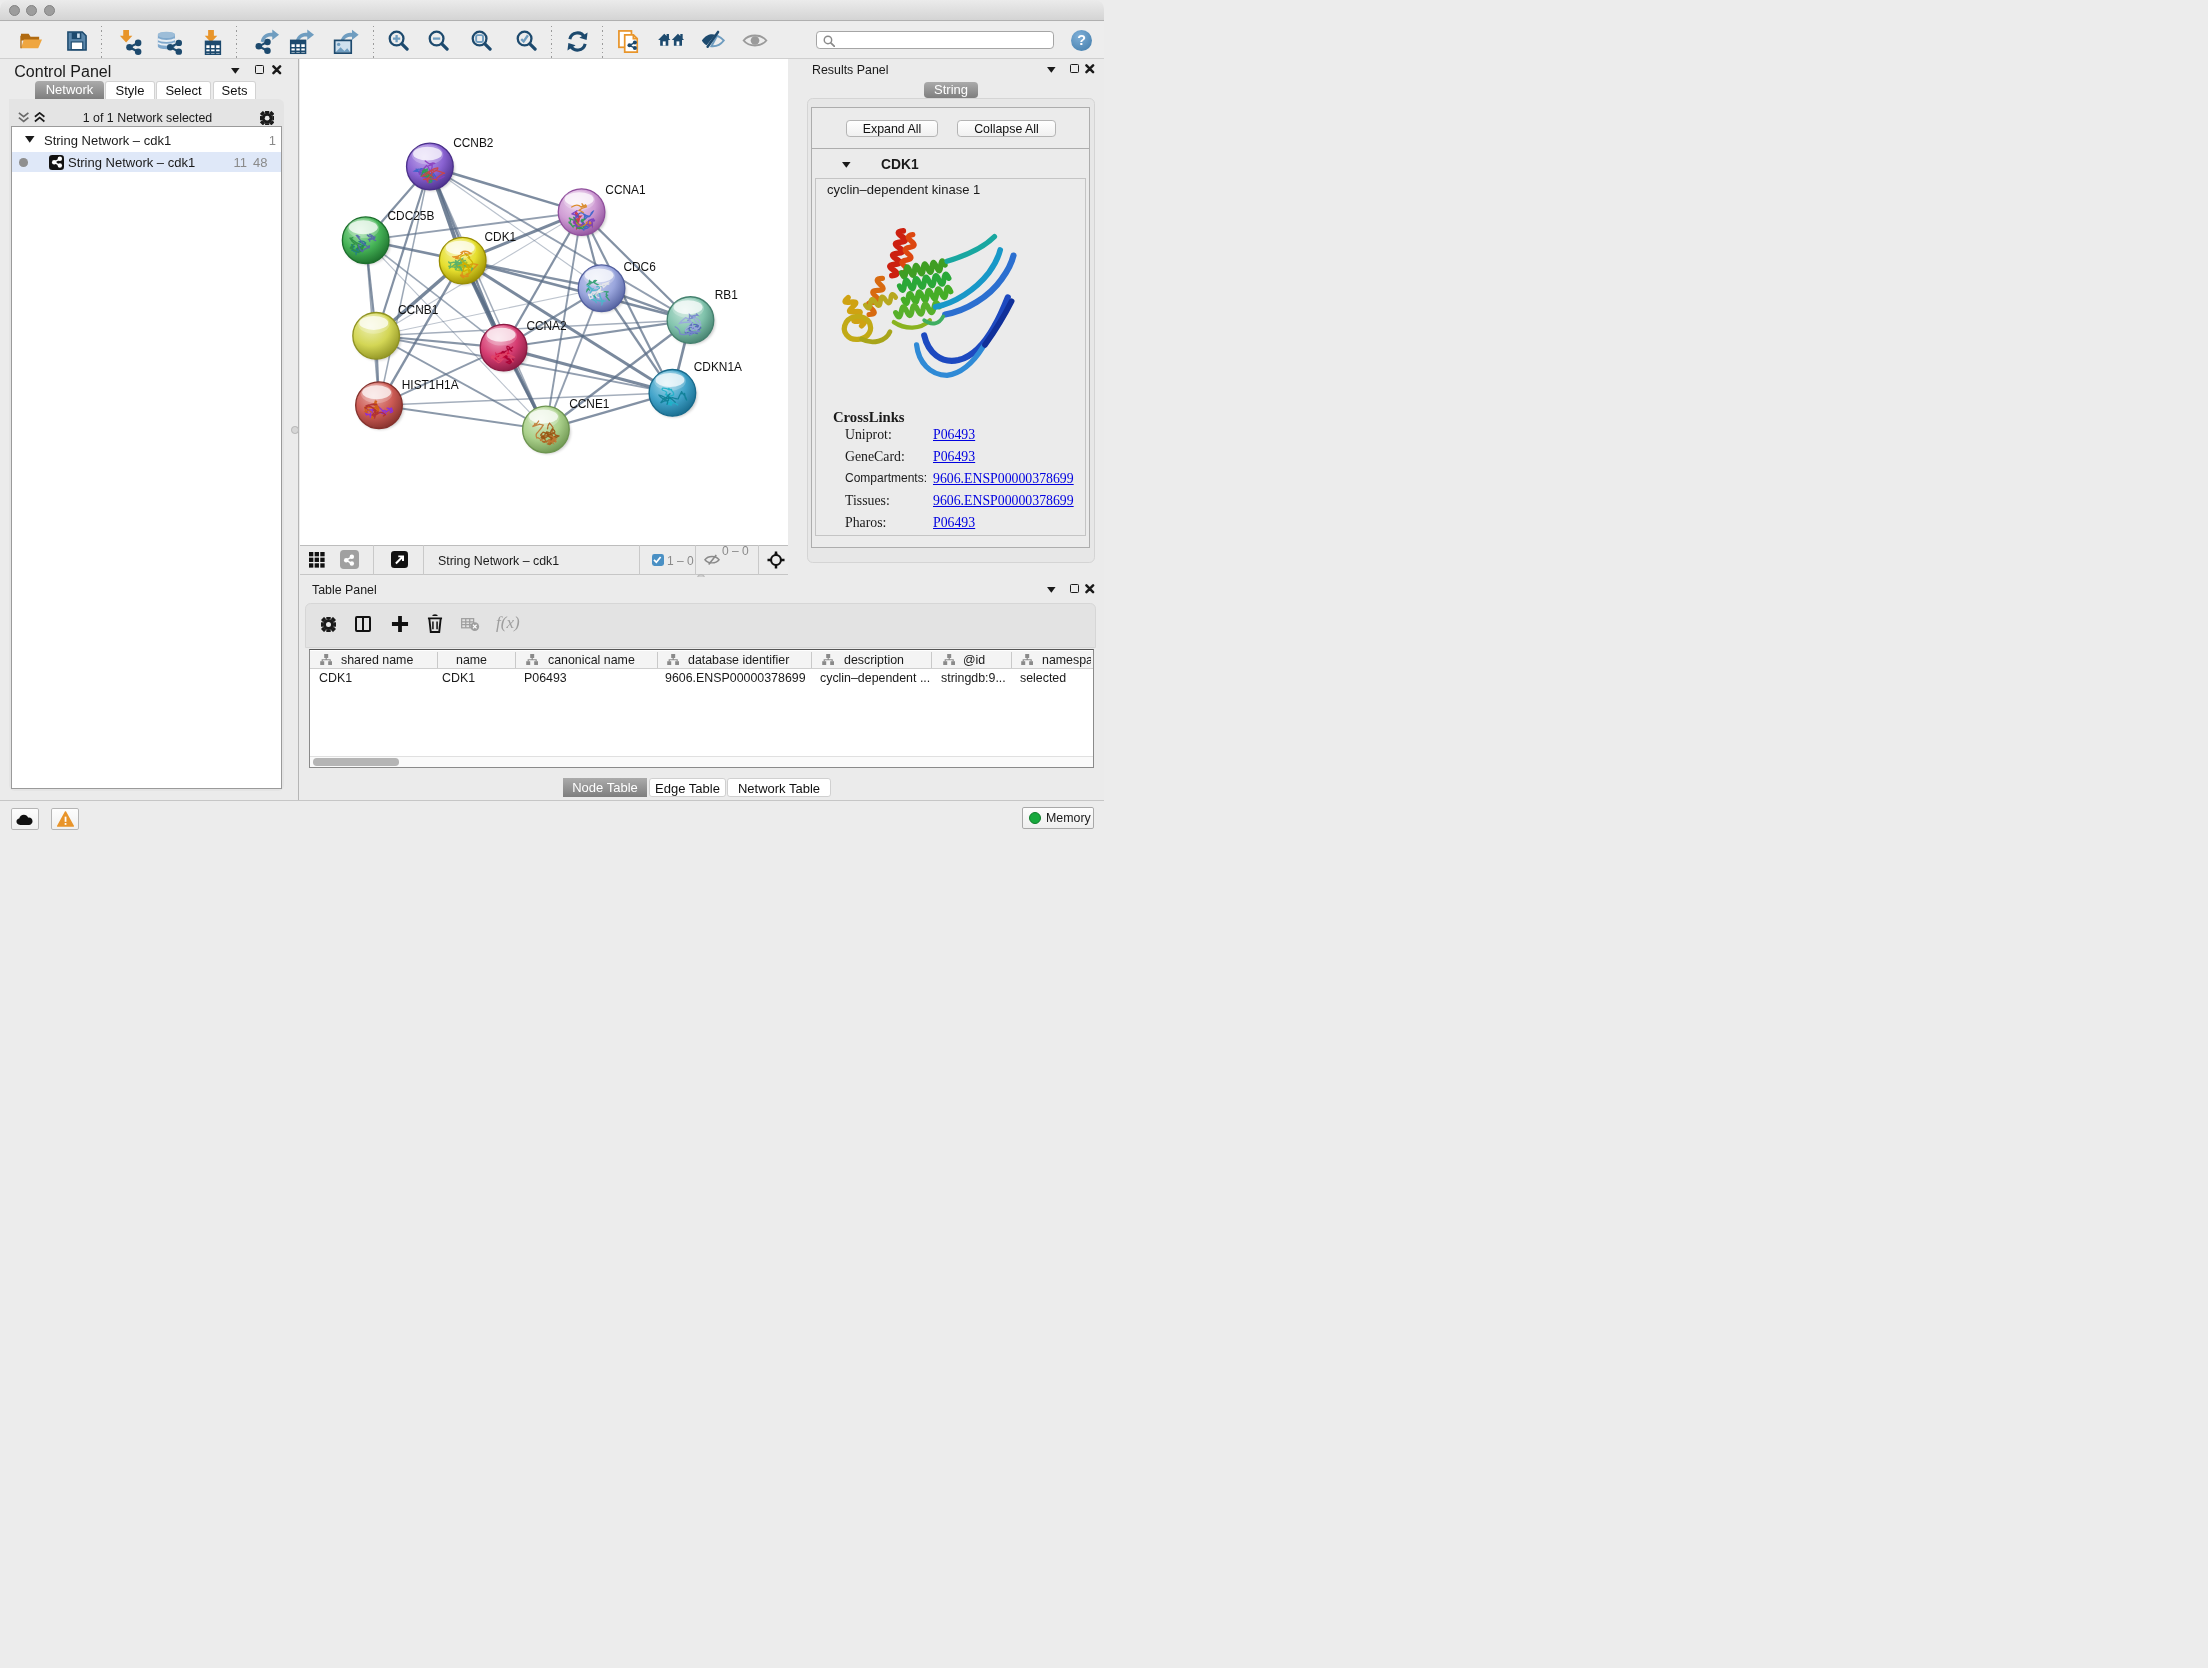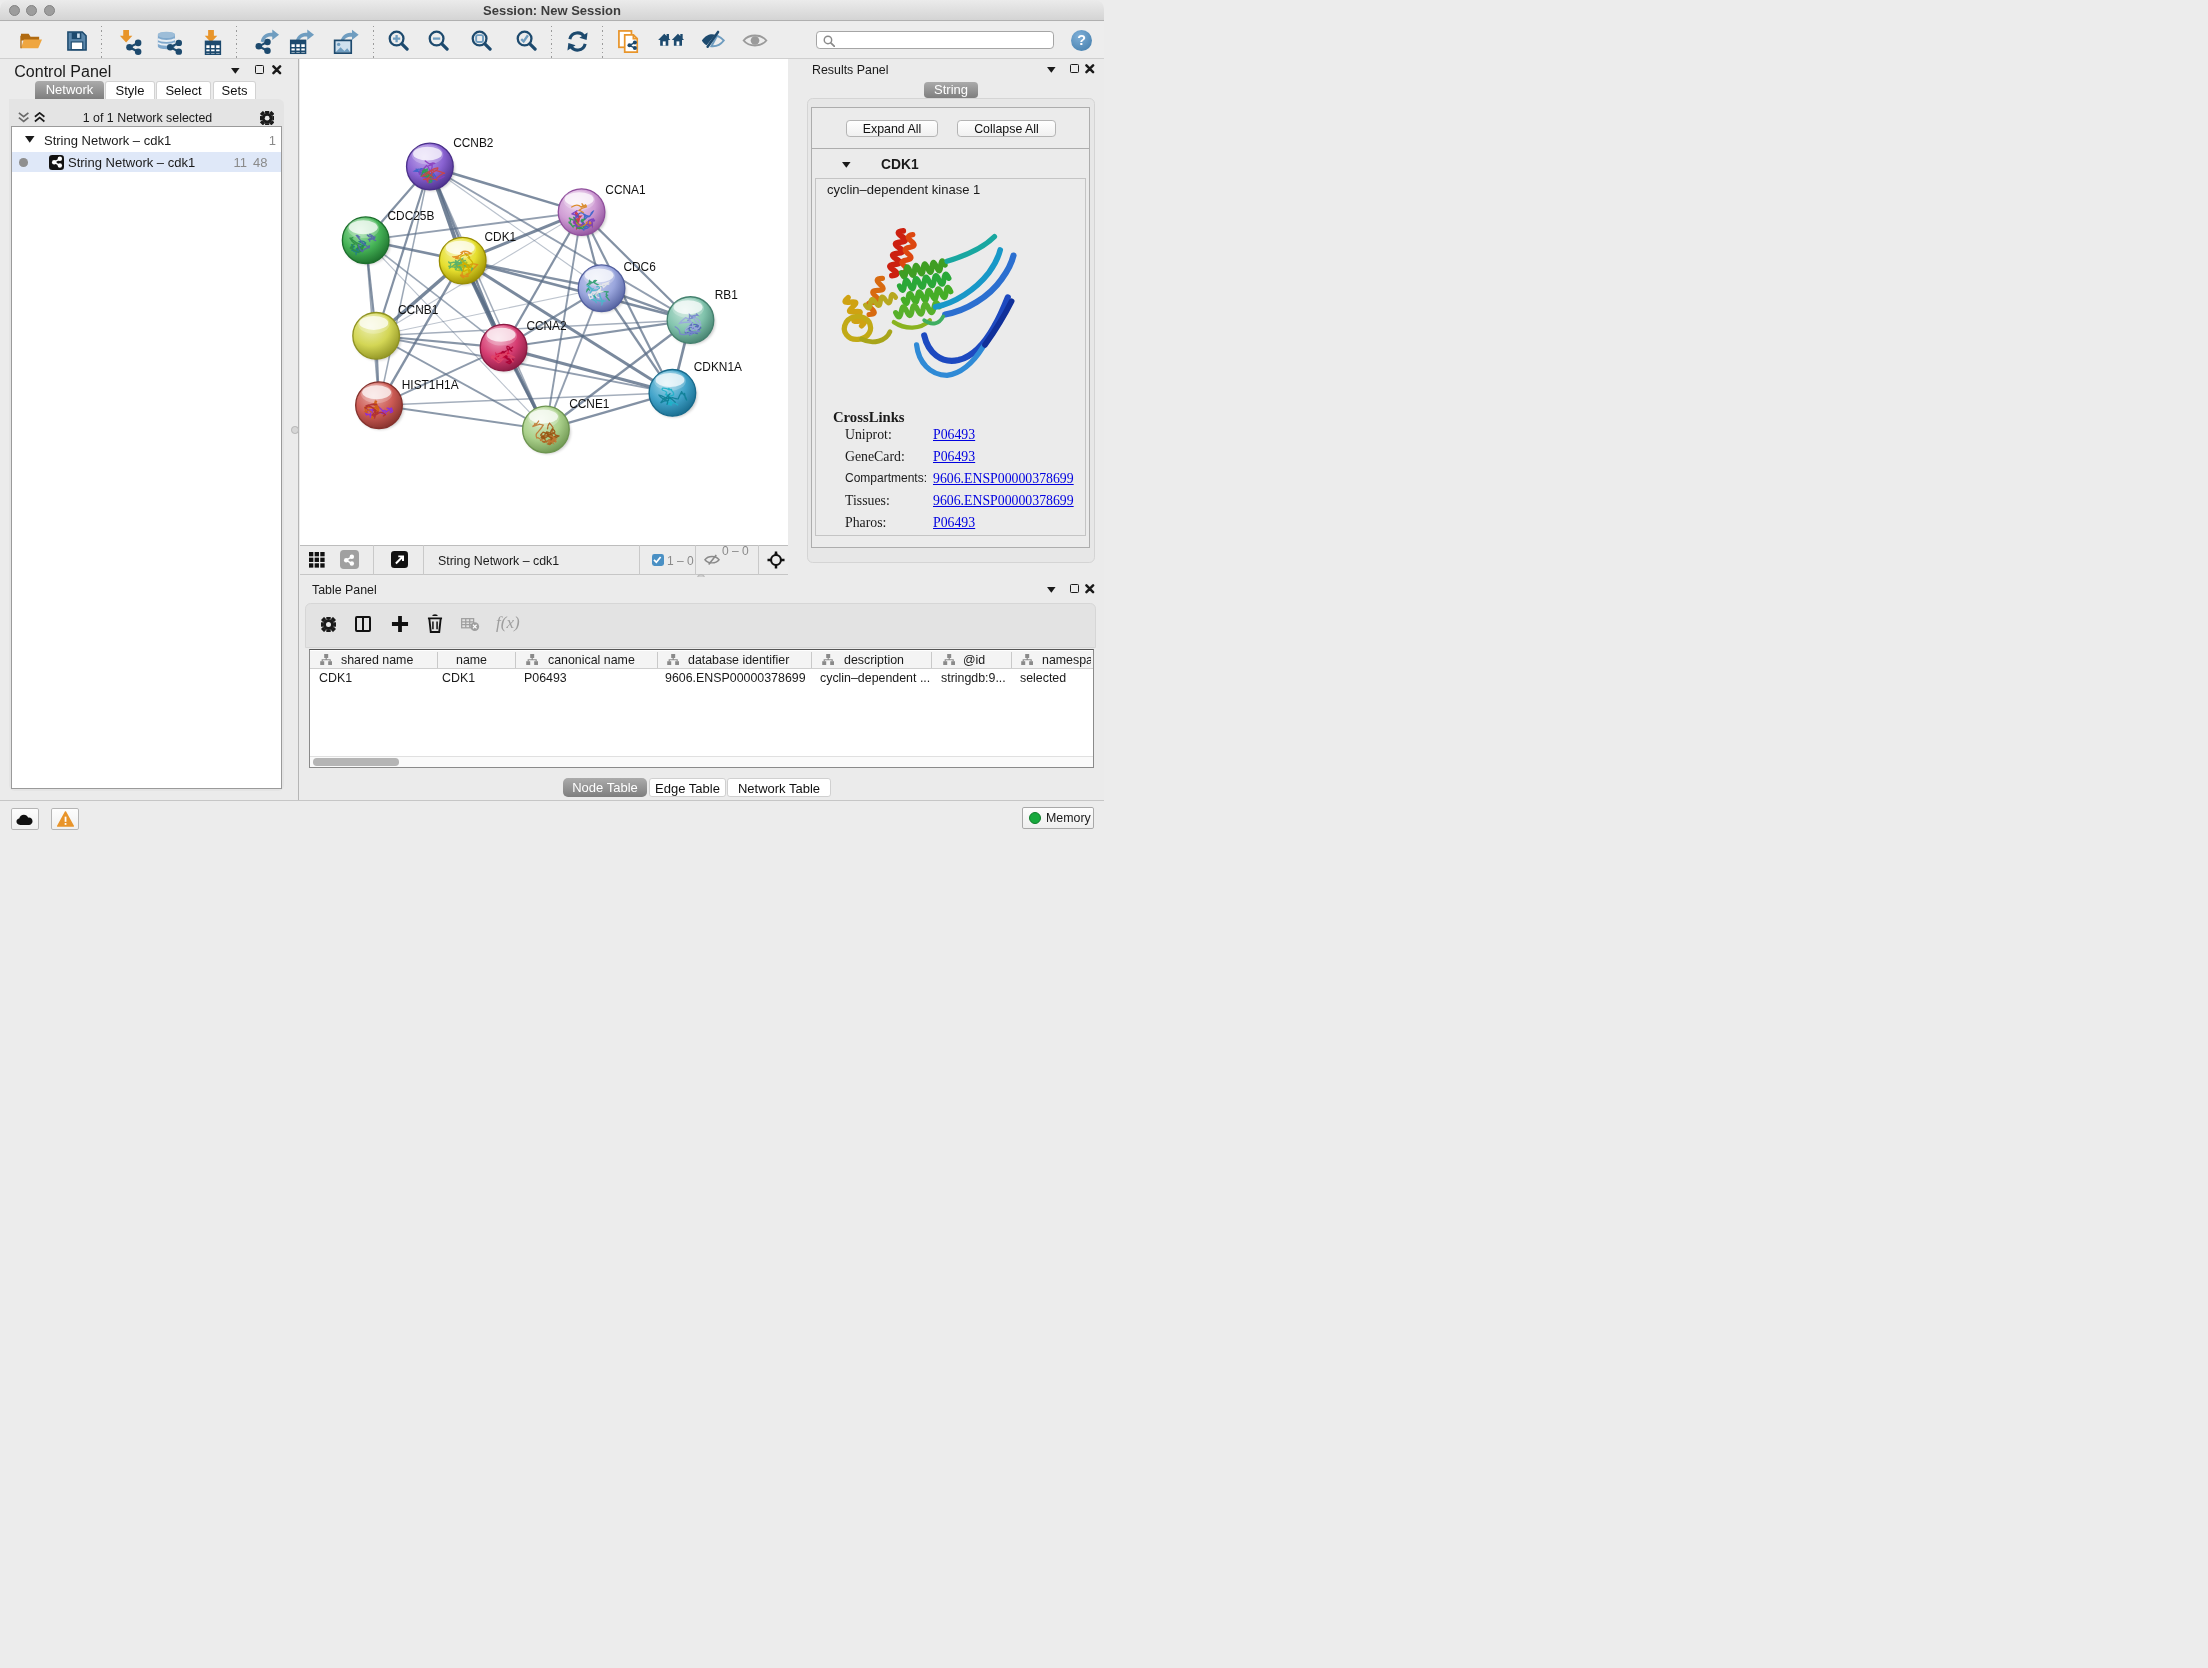--- a/index.html
+++ b/index.html
@@ -9,21 +9,20 @@
 .btn{position:absolute;background:linear-gradient(#ffffff,#f0f0f0);border:1px solid #b4b4b4;border-radius:3.8px;text-align:center;font-size:12.4px;color:#111}
 .tab-sel{background:linear-gradient(#ababab,#7e7e7e);color:#fff}
 .tab-un{background:#fff;color:#111}
 a.lk{color:#0000e0;text-decoration:underline}
 </style></head><body>
 
 <div class="abs" style="left:0;top:0;width:1104px;height:21px;background:linear-gradient(#ebebeb,#d4d4d4);border-bottom:1px solid #b0b0b0;border-radius:8.6px 8.6px 0 0">
  <div class="abs" style="left:8.6px;top:4.8px;width:11.4px;height:11.4px;border-radius:50%;background:#9d9d9d;border:1px solid #848484"></div>
  <div class="abs" style="left:26px;top:4.8px;width:11.4px;height:11.4px;border-radius:50%;background:#9d9d9d;border:1px solid #848484"></div>
  <div class="abs" style="left:44px;top:4.8px;width:11.4px;height:11.4px;border-radius:50%;background:#9d9d9d;border:1px solid #848484"></div>
- <div class="abs" style="left:0;right:0;top:2.9px;text-align:center;font-size:13px;font-weight:bold;color:#3c3c3c">Session: New Session</div>
 </div>
 <div class="abs" style="left:0;top:22px;width:1104px;height:37px;background:#ededed;border-bottom:1px solid #cfcfcf"></div>
 <svg class="abs" style="left:19px;top:30px" width="25" height="22" viewBox="0 0 26 23">
 <path d="M2 4 L10 4 L12 7 L21 7 L21 11 L2 11 Z" fill="#b06a10"></path>
 <path d="M2 19 L5 10 L24 10 L20 19 Z" fill="#efa63f"></path>
 <path d="M2 19 L2 6" stroke="#b06a10" stroke-width="1.4"></path>
   </svg>
 <svg class="abs" style="left:66px;top:30px" width="22" height="22" viewBox="0 0 23 23">
 <path d="M2 2 L17 2 L21 6 L21 21 L2 21 Z" fill="#5b87ab" stroke="#1d4a6e" stroke-width="1.6"></path>
 <rect x="6" y="2.5" width="10" height="7" fill="#1d4a6e"></rect>
@@ -682,21 +681,21 @@
   </svg>
 <div class="abs" style="left:319px;top:671px;font-size:12.4px;white-space:nowrap">CDK1</div>
 <div class="abs" style="left:442px;top:671px;font-size:12.4px;white-space:nowrap">CDK1</div>
 <div class="abs" style="left:524px;top:671px;font-size:12.4px;white-space:nowrap">P06493</div>
 <div class="abs" style="left:665px;top:671px;font-size:12.4px;white-space:nowrap">9606.ENSP00000378699</div>
 <div class="abs" style="left:820px;top:671px;font-size:12.4px;white-space:nowrap">cyclin–dependent ...</div>
 <div class="abs" style="left:941px;top:671px;font-size:12.4px;white-space:nowrap">stringdb:9...</div>
 <div class="abs" style="left:1020px;top:671px;font-size:12.4px;white-space:nowrap">selected</div>
 <div class="abs" style="left:310px;top:756px;width:783px;height:10.5px;background:#fafafa;border-top:1px solid #e0e0e0"></div>
 <div class="abs" style="left:313px;top:758px;width:86px;height:7.6px;background:#b5b5b5;border-radius:3.8px"></div>
-<div class="abs tab-sel" style="left:563px;top:778px;width:84px;height:19px;border-radius:5px;text-align:center;line-height:19px;font-size:13px">Node Table</div>
+<div class="abs tab-sel" style="left:563px;top:778px;width:84px;height:19px;border-radius:0;text-align:center;line-height:19px;font-size:13px">Node Table</div>
 <div class="abs tab-un" style="left:649px;top:778px;width:77px;height:19px;border-radius:2.9px;text-align:center;line-height:19px;font-size:13px;border:1px solid #d0d0d0">Edge Table</div>
 <div class="abs tab-un" style="left:727px;top:778px;width:104px;height:19px;border-radius:2.9px;text-align:center;line-height:19px;font-size:13px;border:1px solid #d0d0d0">Network Table</div>
 <div class="abs" style="left:0;top:800px;width:1104px;height:34px;background:#ececec;border-top:1px solid #c6c6c6"></div>
 <div class="abs" style="left:10.5px;top:808px;width:28.5px;height:22px;background:linear-gradient(#fdfdfd,#f0f0f0);border:1px solid #b5b5b5;border-radius:1.9px"></div>
 <svg class="abs" style="left:16px;top:814px" width="17" height="11.4" viewBox="0 0 18 12">
 <path d="M4.5 11.5 C1.8 11.5 0.5 9.6 0.5 8 C0.5 6.2 1.8 4.9 3.4 4.8 C3.9 2.3 6 0.8 8.3 0.8 C10.4 0.8 12.2 2 12.9 3.9 C13.1 3.85 13.4 3.8 13.7 3.8 C15.8 3.8 17.5 5.5 17.5 7.6 C17.5 9.8 15.8 11.5 13.7 11.5 Z" fill="#111"></path>
   </svg>
 <div class="abs" style="left:51px;top:808px;width:27.6px;height:22px;background:linear-gradient(#fdfdfd,#f0f0f0);border:1px solid #b5b5b5;border-radius:1.9px"></div>
 <svg class="abs" style="left:57px;top:811px" width="17" height="16" viewBox="0 0 18 17">
 <path d="M9 1 L17.3 16 L0.7 16 Z" fill="#e8942a" stroke="#e8942a" stroke-width="1.5" stroke-linejoin="round"></path>

